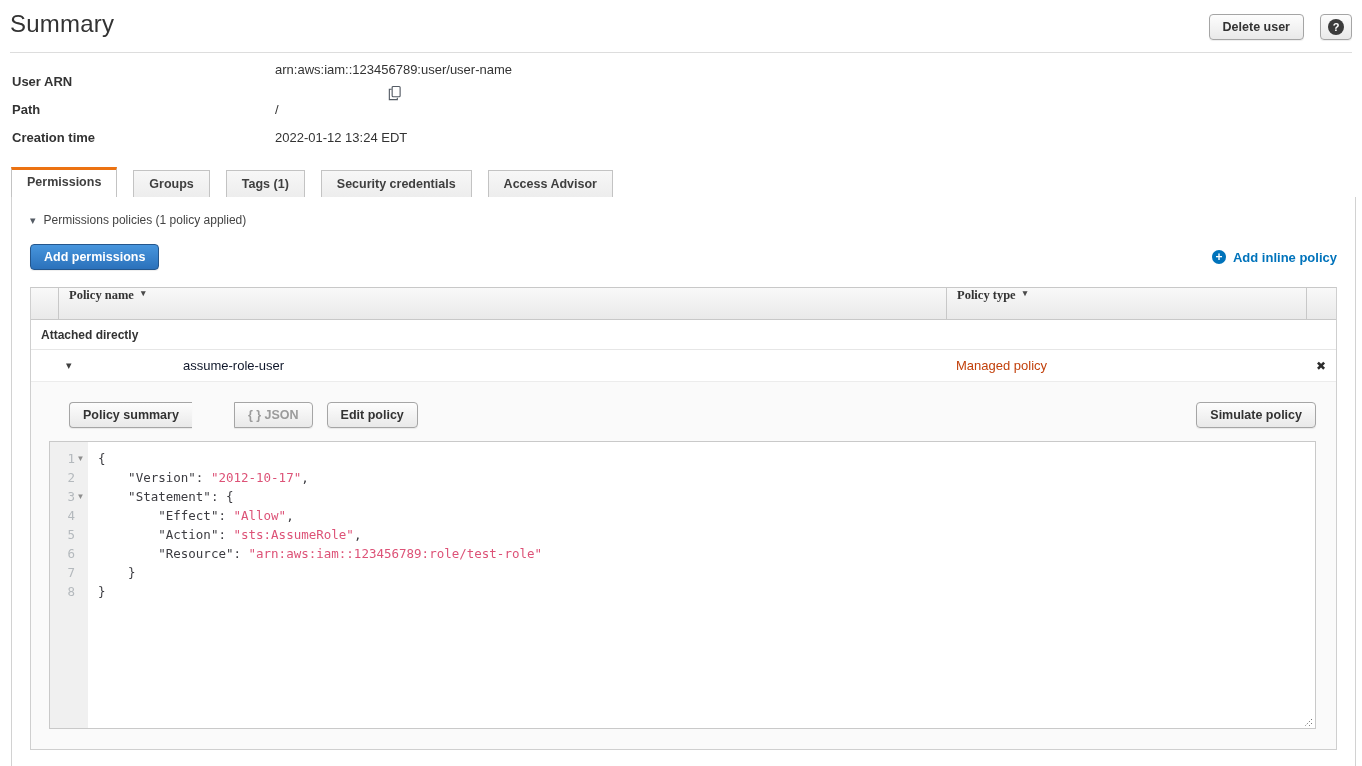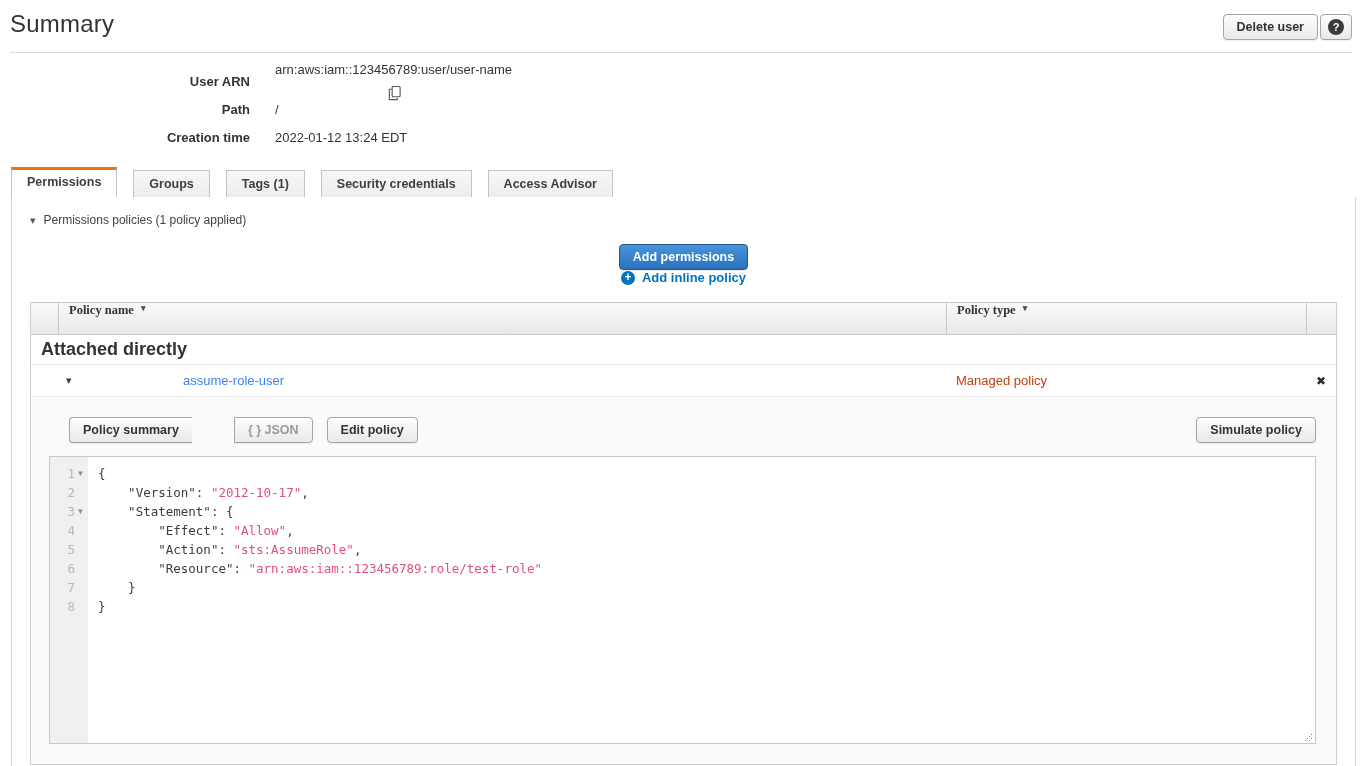--- a/index.html
+++ b/index.html
@@ -2,77 +2,77 @@
 <html><head>
 <meta charset="utf-8">
 <style>
   * { box-sizing: border-box; margin: 0; padding: 0; }
   html, body { width: 1362px; background: #fff; font-family: "Liberation Sans", sans-serif; color: #333; }
   body { min-height: 766px; font-size: 13px; }
 
   
   .page-header { display: flex; justify-content: space-between; align-items: flex-start; margin: 0 10px; padding: 10px 0 12px 0; border-bottom: 1px solid #ddd; }
   .page-title { font-size: 24px; font-weight: 400; color: #333; letter-spacing: .2px; }
-  .header-actions { display: flex; gap: 2px; margin-top: 4px; }
+  .header-actions { display: flex; gap: 16px; margin-top: 4px; }
 
   .btn { display: inline-flex; align-items: center; justify-content: center; height: 26px; padding: 0 13px;
          font-family: "Liberation Sans", sans-serif; font-size: 12.5px; font-weight: bold; color: #333;
          background: linear-gradient(#fdfdfd, #e9e9e9); border: 1px solid #a5a5a5; border-radius: 4px;
          box-shadow: 0 1px 1px rgba(0,0,0,.07); cursor: pointer; white-space: nowrap; }
   .btn-primary { background: linear-gradient(#4795dd, #2b71bb); border-color: #24568c; color: #fff; }
   .btn-help { width: 32px; padding: 0; }
   .help-circle { width: 16px; height: 16px; border-radius: 50%; background: #3b3b3b; color: #fff; font-size: 11px; font-weight: bold;
                  display: flex; align-items: center; justify-content: center; line-height: 1; }
 
   
   .user-fields { margin-top: 14px; }
   .field-row { display: flex; align-items: center; height: 28px; }
-  .field-label { width: 250px; text-align: right; font-weight: bold; color: #333; }
+  .field-label { width: 250px; font-weight: bold; color: #333; padding-left: 12px; }
   .field-value { margin-left: 25px; color: #333; display: flex; align-items: center; gap: 8px; flex-direction: column; }
   .copy-icon { display: inline-flex; cursor: pointer; margin-left: 2px; }
 
   
   .tabs { display: flex; align-items: flex-end; gap: 16px; margin-top: 16px; padding-left: 11px; }
   .tab { padding: 6px 15px; font-size: 12.5px; font-weight: bold; color: #3f3f3f; cursor: pointer;
          background: linear-gradient(#f7f7f7, #ededed); border: 1px solid #c3c3c3; border-bottom: none; }
   .tab.active { background: #fff; border-top: 3px solid #ec7211; padding-top: 5px; padding-bottom: 8px; }
 
   
   .tab-panel { margin: 0 6px 0 11px; border-left: 1px solid #d2d2d2; border-right: 1px solid #d2d2d2;
                min-height: 578px; padding: 0 18px 14px 18px; }
 
   .section-header { display: flex; align-items: center; padding-top: 16px; cursor: pointer; }
   .caret { font-size: 11px; color: #545b64; margin-right: 8px; line-height: 1; }
   .section-title { font-size: 12px; color: #444; }
 
-  .actions-row { display: flex; justify-content: space-between; align-items: center; margin-top: 17px; flex-direction: column; }
+  .actions-row { display: flex; justify-content: space-between; align-items: center; margin-top: 17px; }
   .add-inline { display: inline-flex; align-items: center; gap: 7px; color: #0073bb; font-weight: bold; font-size: 13px;
                 text-decoration: none; cursor: pointer; }
   .plus-circle { width: 14px; height: 14px; border-radius: 50%; background: #0073bb; color: #fff; font-size: 12px; font-weight: bold;
                  display: flex; align-items: center; justify-content: center; line-height: 1; padding-bottom: 1px; }
 
   
   .policy-table { margin-top: 17px; border: 1px solid #cfcfcf; border-top: 1px solid #c8c8c8; }
   .t-header { display: flex; align-items: stretch; height: 32px; background: linear-gradient(#f9f9f9, #e9e9e9);
               border-bottom: 1px solid #c8c8c8; font-weight: bold; font-size: 12.5px; color: #333; }
   .t-header .cell { display: flex; align-items: flex-start; font-family: Liberation Serif, serif; }
   .col-exp { width: 28px; border-right: 1px solid #c8c8c8; }
   .col-name { flex: 1; padding-left: 10px; cursor: pointer; }
   .col-type { width: 360px; border-left: 1px solid #c8c8c8; padding-left: 10px; cursor: pointer; }
   .col-act { width: 30px; border-left: 1px solid #c8c8c8; }
   .sort-arrow { font-size: 9px; color: #4a4a4a; margin-left: 7px; }
 
-  .group-row { display: flex; align-items: center; height: 30px; padding-left: 10px; font-weight: bold; font-size: 18px;
+  .group-row { display: flex; align-items: center; height: 30px; padding-left: 10px; font-weight: bold; font-size: 12px;
                background: #fff; border-bottom: 1px solid #e6e6e6; }
 
   .policy-row { display: flex; align-items: center; height: 32px; background: #fff; border-bottom: 1px solid #ececec; }
   .row-exp-spacer { width: 28px; }
   .row-name-cell { flex: 1; display: flex; align-items: center; padding-left: 7px; }
   .row-expander { font-size: 11px; color: #3f3f3f; cursor: pointer; width: 14px; }
-  .policy-link { color: #3b82f6; text-decoration: none; cursor: pointer; margin-left: 103px; }
+  .policy-link { color: #0f172a; text-decoration: none; cursor: pointer; margin-left: 103px; }
   .row-type-cell { width: 360px; padding-left: 10px; color: #c2410c; }
   .row-act-cell { width: 30px; display: flex; justify-content: center; }
   .close-x { font-size: 12px; color: #2c2c2c; cursor: pointer; line-height: 1; }
 
   
   .expanded { background: #fafafa; padding: 20px 20px 20px 18px; }
   .detail-toolbar { display: flex; align-items: center; padding-left: 20px; }
   .btn-group { display: inline-flex; }
   .btn-group .btn { border-radius: 0; }
   .btn-group .btn:first-child { border-radius: 4px 0 0 4px; border-right: none; }

